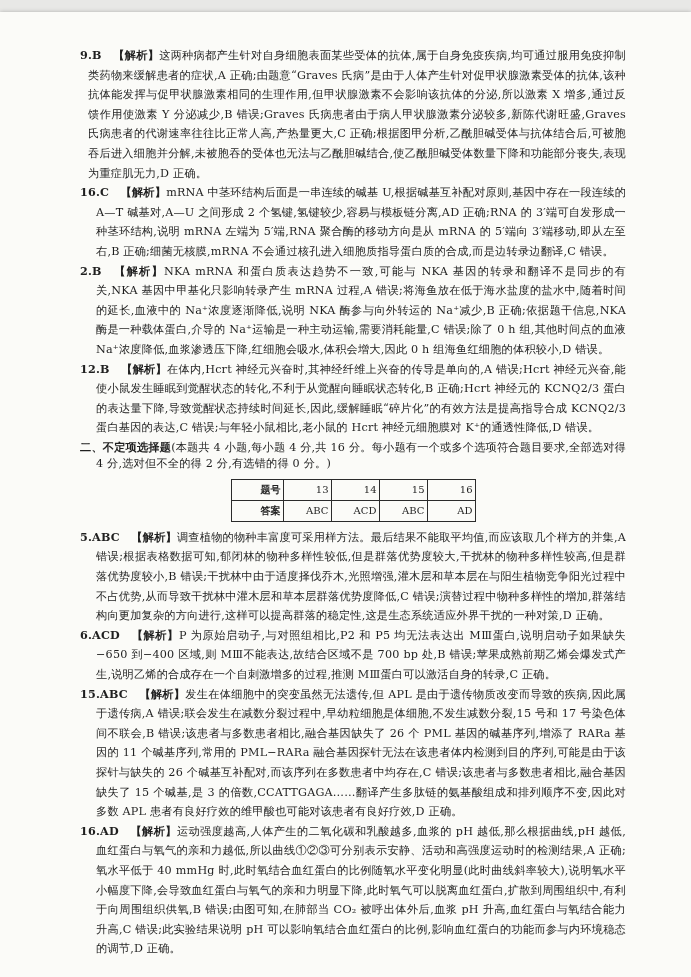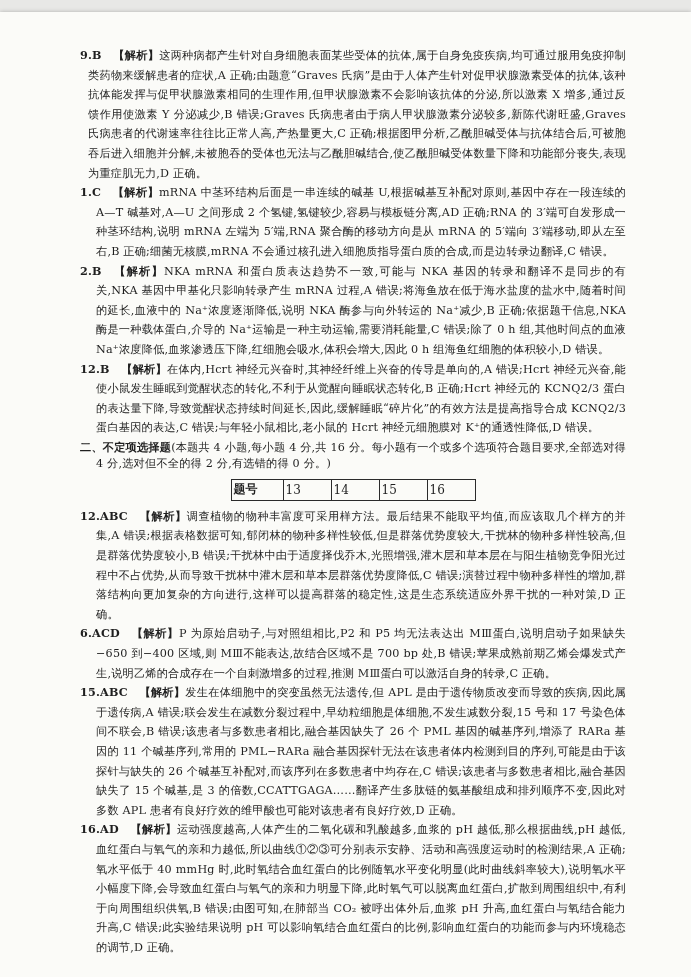--- a/index.html
+++ b/index.html
@@ -29,62 +29,69 @@
     font-size:11.2px; line-height:16px; text-align:justify;
     letter-spacing:0.2px;
   }
   .sec-title { font-weight:bold; }
   table.answers {
     border-collapse:collapse; margin:7px auto 6px auto;
   }
   table.answers td {
     border:1.2px solid #2b2b2b;
     width:43px; height:20px;
-    text-align:left; vertical-align:middle;
-    font-size:12px; padding:0 2px;
+    text-align:right; vertical-align:middle;
+    font-size:10px; padding:0 2px;
   }
   table.answers td.hdr { width:47px; font-weight:bold; }
   .scan-bar-dark {
     position:absolute; left:0; bottom:3px;
     width:392px; height:4px; background:#161616;
   }
   .scan-bar-light {
     position:absolute; left:392px; bottom:3px;
     width:182px; height:4px; background:#b9b9b5;
   }
 </style>
 </head>
 <body>
 
 <div class="page">
   <div class="content">
 
     <p class="item hang8"><span class="num">9.B</span> <span class="label">【解析】</span><span>这两种病都产生针对自身细胞表面某些受体的抗体,属于自身免疫疾病,均可通过服用免疫抑制类药物来缓解患者的症状,A 正确;由题意“Graves 氏病”是由于人体产生针对促甲状腺激素受体的抗体,该种抗体能发挥与促甲状腺激素相同的生理作用,但甲状腺激素不会影响该抗体的分泌,所以激素 X 增多,通过反馈作用使激素 Y 分泌减少,B 错误;Graves 氏病患者由于病人甲状腺激素分泌较多,新陈代谢旺盛,Graves 氏病患者的代谢速率往往比正常人高,产热量更大,C 正确;根据图甲分析,乙酰胆碱受体与抗体结合后,可被胞吞后进入细胞并分解,未被胞吞的受体也无法与乙酰胆碱结合,使乙酰胆碱受体数量下降和功能部分丧失,表现为重症肌无力,D 正确。</span></p>
 
-    <p class="item"><span class="num">1.C</span> <span class="label">【解析】</span><span>mRNA 中茎环结构后面是一串连续的碱基 U,根据碱基互补配对原则,基因中存在一段连续的 A—T 碱基对,A—U 之间形成 2 个氢键,氢键较少,容易与模板链分离,AD 正确;RNA 的 3′端可自发形成一种茎环结构,说明 mRNA 左端为 5′端,RNA 聚合酶的移动方向是从 mRNA 的 5′端向 3′端移动,即从左至右,B 正确;细菌无核膜,mRNA 不会通过核孔进入细胞质指导蛋白质的合成,而是边转录边翻译,C 错误。</span></p>
+    <p class="item"><span class="num">16.C</span> <span class="label">【解析】</span><span>mRNA 中茎环结构后面是一串连续的碱基 U,根据碱基互补配对原则,基因中存在一段连续的 A—T 碱基对,A—U 之间形成 2 个氢键,氢键较少,容易与模板链分离,AD 正确;RNA 的 3′端可自发形成一种茎环结构,说明 mRNA 左端为 5′端,RNA 聚合酶的移动方向是从 mRNA 的 5′端向 3′端移动,即从左至右,B 正确;细菌无核膜,mRNA 不会通过核孔进入细胞质指导蛋白质的合成,而是边转录边翻译,C 错误。</span></p>
 
     <p class="item"><span class="num">2.B</span> <span class="label">【解析】</span><span>NKA mRNA 和蛋白质表达趋势不一致,可能与 NKA 基因的转录和翻译不是同步的有关,NKA 基因中甲基化只影响转录产生 mRNA 过程,A 错误;将海鱼放在低于海水盐度的盐水中,随着时间的延长,血液中的 Na⁺浓度逐渐降低,说明 NKA 酶参与向外转运的 Na⁺减少,B 正确;依据题干信息,NKA 酶是一种载体蛋白,介导的 Na⁺运输是一种主动运输,需要消耗能量,C 错误;除了 0 h 组,其他时间点的血液 Na⁺浓度降低,血浆渗透压下降,红细胞会吸水,体积会增大,因此 0 h 组海鱼红细胞的体积较小,D 错误。</span></p>
 
     <p class="item"><span class="num">12.B</span> <span class="label">【解析】</span><span>在体内,Hcrt 神经元兴奋时,其神经纤维上兴奋的传导是单向的,A 错误;Hcrt 神经元兴奋,能使小鼠发生睡眠到觉醒状态的转化,不利于从觉醒向睡眠状态转化,B 正确;Hcrt 神经元的 KCNQ2/3 蛋白的表达量下降,导致觉醒状态持续时间延长,因此,缓解睡眠“碎片化”的有效方法是提高指导合成 KCNQ2/3 蛋白基因的表达,C 错误;与年轻小鼠相比,老小鼠的 Hcrt 神经元细胞膜对 K⁺的通透性降低,D 错误。</span></p>
 
     <p class="section-head"><span class="sec-title">二、不定项选择题</span><span>(本题共 4 小题,每小题 4 分,共 16 分。每小题有一个或多个选项符合题目要求,全部选对得 4 分,选对但不全的得 2 分,有选错的得 0 分。)</span></p>
 
     <table class="answers">
       <tbody>
           <tr>
         <td class="hdr">题号</td>
         <td>13</td>
         <td>14</td>
         <td>15</td>
         <td>16</td>
       </tr>
+      <tr>
+        <td class="hdr">答案</td>
+        <td>ABC</td>
+        <td>ACD</td>
+        <td>ABC</td>
+        <td>AD</td>
+      </tr>
     </tbody>
       </table>
 
-    <p class="item"><span class="num">12.ABC</span> <span class="label">【解析】</span><span>调查植物的物种丰富度可采用样方法。最后结果不能取平均值,而应该取几个样方的并集,A 错误;根据表格数据可知,郁闭林的物种多样性较低,但是群落优势度较大,干扰林的物种多样性较高,但是群落优势度较小,B 错误;干扰林中由于适度择伐乔木,光照增强,灌木层和草本层在与阳生植物竞争阳光过程中不占优势,从而导致干扰林中灌木层和草本层群落优势度降低,C 错误;演替过程中物种多样性的增加,群落结构向更加复杂的方向进行,这样可以提高群落的稳定性,这是生态系统适应外界干扰的一种对策,D 正确。</span></p>
+    <p class="item"><span class="num">5.ABC</span> <span class="label">【解析】</span><span>调查植物的物种丰富度可采用样方法。最后结果不能取平均值,而应该取几个样方的并集,A 错误;根据表格数据可知,郁闭林的物种多样性较低,但是群落优势度较大,干扰林的物种多样性较高,但是群落优势度较小,B 错误;干扰林中由于适度择伐乔木,光照增强,灌木层和草本层在与阳生植物竞争阳光过程中不占优势,从而导致干扰林中灌木层和草本层群落优势度降低,C 错误;演替过程中物种多样性的增加,群落结构向更加复杂的方向进行,这样可以提高群落的稳定性,这是生态系统适应外界干扰的一种对策,D 正确。</span></p>
 
     <p class="item"><span class="num">6.ACD</span> <span class="label">【解析】</span><span>P 为原始启动子,与对照组相比,P2 和 P5 均无法表达出 MⅢ蛋白,说明启动子如果缺失−650 到−400 区域,则 MⅢ不能表达,故结合区域不是 700 bp 处,B 错误;苹果成熟前期乙烯会爆发式产生,说明乙烯的合成存在一个自刺激增多的过程,推测 MⅢ蛋白可以激活自身的转录,C 正确。</span></p>
 
     <p class="item"><span class="num">15.ABC</span> <span class="label">【解析】</span><span>发生在体细胞中的突变虽然无法遗传,但 APL 是由于遗传物质改变而导致的疾病,因此属于遗传病,A 错误;联会发生在减数分裂过程中,早幼粒细胞是体细胞,不发生减数分裂,15 号和 17 号染色体间不联会,B 错误;该患者与多数患者相比,融合基因缺失了 26 个 PML 基因的碱基序列,增添了 RARa 基因的 11 个碱基序列,常用的 PML−RARa 融合基因探针无法在该患者体内检测到目的序列,可能是由于该探针与缺失的 26 个碱基互补配对,而该序列在多数患者中均存在,C 错误;该患者与多数患者相比,融合基因缺失了 15 个碱基,是 3 的倍数,CCATTGAGA……翻译产生多肽链的氨基酸组成和排列顺序不变,因此对多数 APL 患者有良好疗效的维甲酸也可能对该患者有良好疗效,D 正确。</span></p>
 
     <p class="item"><span class="num">16.AD</span> <span class="label">【解析】</span><span>运动强度越高,人体产生的二氧化碳和乳酸越多,血浆的 pH 越低,那么根据曲线,pH 越低,血红蛋白与氧气的亲和力越低,所以曲线①②③可分别表示安静、活动和高强度运动时的检测结果,A 正确;氧水平低于 40 mmHg 时,此时氧结合血红蛋白的比例随氧水平变化明显(此时曲线斜率较大),说明氧水平小幅度下降,会导致血红蛋白与氧气的亲和力明显下降,此时氧气可以脱离血红蛋白,扩散到周围组织中,有利于向周围组织供氧,B 错误;由图可知,在肺部当 CO₂ 被呼出体外后,血浆 pH 升高,血红蛋白与氧结合能力升高,C 错误;此实验结果说明 pH 可以影响氧结合血红蛋白的比例,影响血红蛋白的功能而参与内环境稳态的调节,D 正确。</span></p>
 
   </div>
 
   <div class="scan-bar-dark"></div>

